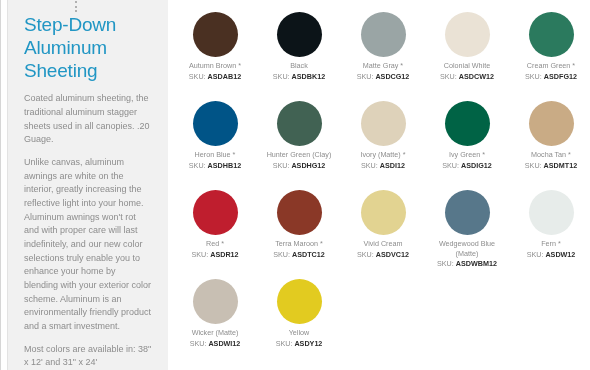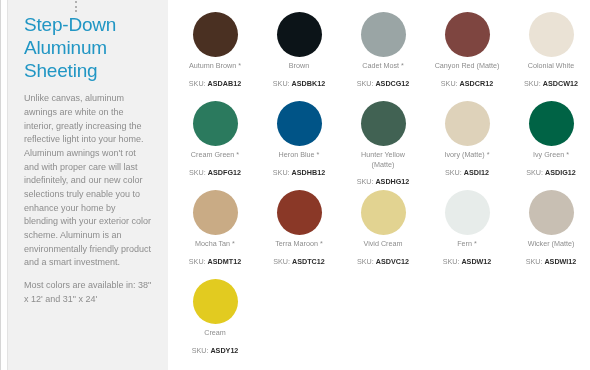--- a/index.html
+++ b/index.html
@@ -105,21 +105,21 @@
     flex: 0 0 auto;
   }
   .dot-caption {
     margin-top: 4px;
     font-size: 7.2px;
     line-height: 1.35;
     color: #8d8d8d;
     max-width: 76px;
   }
   .dot-sku {
-    margin-top: 8px;
+    margin-top: 1px;
     font-size: 7.2px;
     line-height: 1.35;
     color: #8d8d8d;
     max-width: 76px;
   }
   .dot-sku b {
     color: #2c2c2c;
     font-weight: 700;
   }
 </style>
@@ -131,103 +131,109 @@
   <div class="edge-rail r1"></div>
   <div class="edge-rail r2"></div>
 
   <div class="info-panel">
     <div class="kebab">
       <i></i>
         <i></i>
         <i></i>
     </div>
     <h1 class="panel-title">Step-Down Aluminum Sheeting</h1>
+    <p class="panel-para">Coated aluminum sheeting, the traditional aluminum stagger sheets used in all canopies. .20 Guage.</p>
     <p class="panel-para">Unlike canvas, aluminum awnings are white on the interior, greatly increasing the reflective light into your home. Aluminum awnings won't rot and with proper care will last indefinitely, and our new color selections truly enable you to enhance your home by blending with your exterior color scheme. Aluminum is an environmentally friendly product and a smart investment.</p>
     <p class="panel-para">Most colors are available in: 38" x 12' and 31" x 24'</p>
 
   </div>
 
   <div class="grid-area">
     <div class="grid" id="swatch-grid">
         <div class="swatch-cell">
           <div class="dot" style="background: rgb(74, 48, 34);"></div>
           <div class="dot-caption">Autumn Brown *</div>
           <div class="dot-sku"><span>SKU:</span> <b>ASDAB12</b></div>
         </div>
         <div class="swatch-cell">
           <div class="dot" style="background: rgb(12, 20, 24);"></div>
-          <div class="dot-caption">Brown</div>
+          <div class="dot-caption">Black</div>
           <div class="dot-sku"><span>SKU:</span> <b>ASDBK12</b></div>
         </div>
         <div class="swatch-cell">
           <div class="dot" style="background: rgb(154, 165, 165);"></div>
-          <div class="dot-caption">Cadet Most *</div>
+          <div class="dot-caption">Matte Gray *</div>
           <div class="dot-sku"><span>SKU:</span> <b>ASDCG12</b></div>
-        </div>
-        <div class="swatch-cell">
-          <div class="dot" style="background: rgb(126, 69, 64);"></div>
-          <div class="dot-caption">Canyon Red (Matte)</div>
-          <div class="dot-sku"><span>SKU:</span> <b>ASDCR12</b></div>
         </div>
         <div class="swatch-cell">
           <div class="dot" style="background: rgb(234, 226, 213);"></div>
           <div class="dot-caption">Colonial White</div>
           <div class="dot-sku"><span>SKU:</span> <b>ASDCW12</b></div>
         </div>
         <div class="swatch-cell">
           <div class="dot" style="background: rgb(43, 122, 94);"></div>
           <div class="dot-caption">Cream Green *</div>
           <div class="dot-sku"><span>SKU:</span> <b>ASDFG12</b></div>
         </div>
         <div class="swatch-cell">
           <div class="dot" style="background: rgb(0, 84, 135);"></div>
           <div class="dot-caption">Heron Blue *</div>
           <div class="dot-sku"><span>SKU:</span> <b>ASDHB12</b></div>
         </div>
         <div class="swatch-cell">
           <div class="dot" style="background: rgb(65, 98, 83);"></div>
-          <div class="dot-caption">Hunter Yellow (Matte)</div>
+          <div class="dot-caption">Hunter Green (Clay)</div>
           <div class="dot-sku"><span>SKU:</span> <b>ASDHG12</b></div>
         </div>
         <div class="swatch-cell">
           <div class="dot" style="background: rgb(222, 210, 186);"></div>
           <div class="dot-caption">Ivory (Matte) *</div>
           <div class="dot-sku"><span>SKU:</span> <b>ASDI12</b></div>
         </div>
         <div class="swatch-cell">
           <div class="dot" style="background: rgb(0, 99, 69);"></div>
           <div class="dot-caption">Ivy Green *</div>
           <div class="dot-sku"><span>SKU:</span> <b>ASDIG12</b></div>
         </div>
         <div class="swatch-cell">
           <div class="dot" style="background: rgb(201, 171, 133);"></div>
           <div class="dot-caption">Mocha Tan *</div>
           <div class="dot-sku"><span>SKU:</span> <b>ASDMT12</b></div>
         </div>
         <div class="swatch-cell">
+          <div class="dot" style="background: rgb(191, 30, 46);"></div>
+          <div class="dot-caption">Red *</div>
+          <div class="dot-sku"><span>SKU:</span> <b>ASDR12</b></div>
+        </div>
+        <div class="swatch-cell">
           <div class="dot" style="background: rgb(138, 56, 39);"></div>
           <div class="dot-caption">Terra Maroon *</div>
           <div class="dot-sku"><span>SKU:</span> <b>ASDTC12</b></div>
         </div>
         <div class="swatch-cell">
           <div class="dot" style="background: rgb(226, 211, 145);"></div>
           <div class="dot-caption">Vivid Cream</div>
           <div class="dot-sku"><span>SKU:</span> <b>ASDVC12</b></div>
         </div>
         <div class="swatch-cell">
+          <div class="dot" style="background: rgb(87, 119, 138);"></div>
+          <div class="dot-caption">Wedgewood Blue (Matte)</div>
+          <div class="dot-sku"><span>SKU:</span> <b>ASDWBM12</b></div>
+        </div>
+        <div class="swatch-cell">
           <div class="dot" style="background: rgb(231, 236, 234);"></div>
           <div class="dot-caption">Fern *</div>
           <div class="dot-sku"><span>SKU:</span> <b>ASDW12</b></div>
         </div>
         <div class="swatch-cell">
           <div class="dot" style="background: rgb(200, 191, 179);"></div>
           <div class="dot-caption">Wicker (Matte)</div>
           <div class="dot-sku"><span>SKU:</span> <b>ASDWI12</b></div>
         </div>
         <div class="swatch-cell">
           <div class="dot" style="background: rgb(226, 203, 32);"></div>
-          <div class="dot-caption">Cream</div>
+          <div class="dot-caption">Yellow</div>
           <div class="dot-sku"><span>SKU:</span> <b>ASDY12</b></div>
         </div>
       </div>
   </div>
 
 </div>
 
 </body></html>

